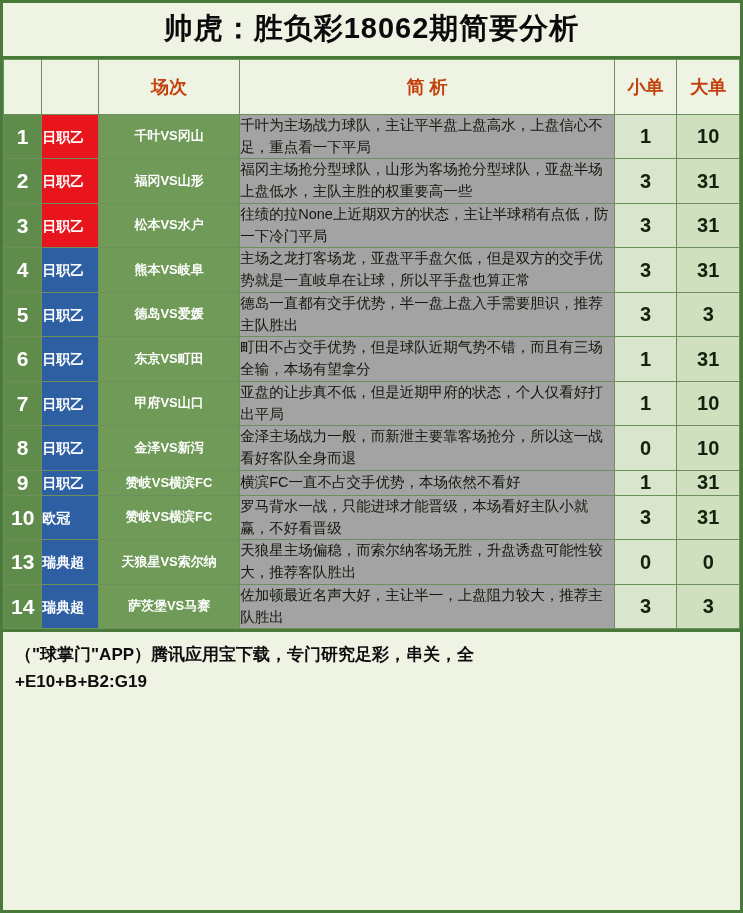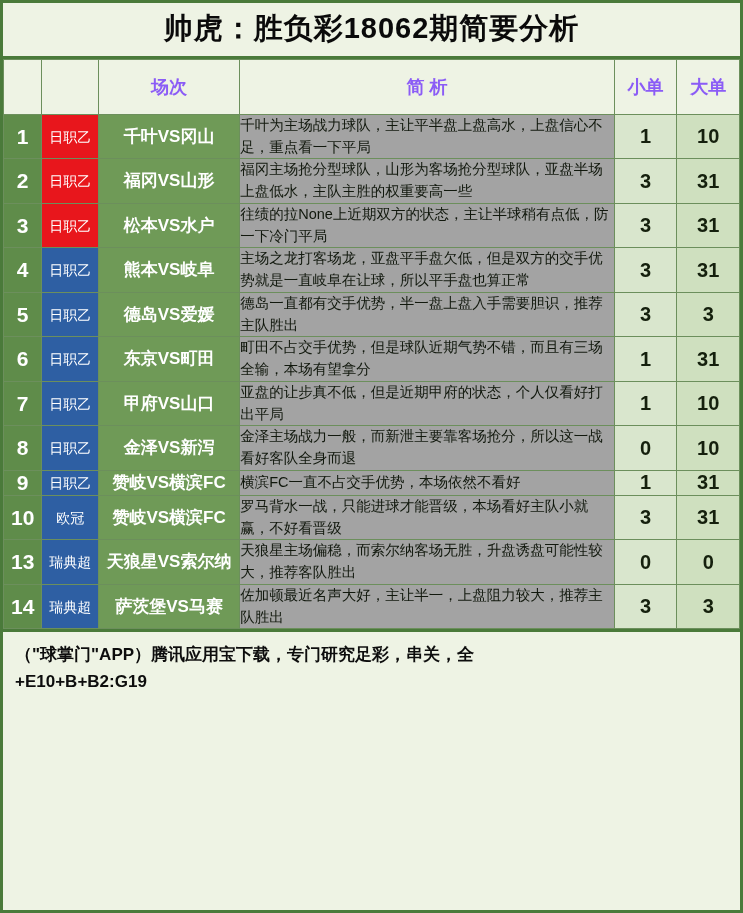--- a/index.html
+++ b/index.html
@@ -40,21 +40,21 @@
     border-collapse: collapse;
     width: 100%;
     table-layout: fixed;
   }
   table.main td, table.main th {
     border: 1px solid #6c8f5c;
     padding: 0;
   }
   thead th {
     background: #eef3e4;
-    color: #8b5cf6;
+    color: #c2410c;
     font-size: 18px;
     font-weight: bold;
     height: 54px;
     vertical-align: middle;
   }
   .c-idx { width: 38px; }
   .c-lg  { width: 56px; }
   .c-match { width: 140px; }
   .c-analysis { width: 371px; }
   .c-small { width: 62px; }
@@ -64,30 +64,30 @@
     background: #5f8c4a;
     color: #ffffff;
     font-size: 21px;
     font-weight: bold;
     text-align: center;
     vertical-align: middle;
   }
   td.league {
     color: #ffffff;
     font-size: 14px;
-    font-weight: normal;
-    text-align: center;
+    font-weight: bold;
+    text-align: left;
     vertical-align: middle;
     line-height: 1.15;
     padding: 2px 1px;
   }
   td.match {
     background: #6f9a57;
     color: #ffffff;
-    font-size: 17px;
+    font-size: 13px;
     font-weight: bold;
     text-align: center;
     vertical-align: middle;
     line-height: 1.25;
     padding: 2px 3px;
   }
   td.analysis {
     background: #a3a3a3;
     color: #11180d;
     font-size: 14.5px;

